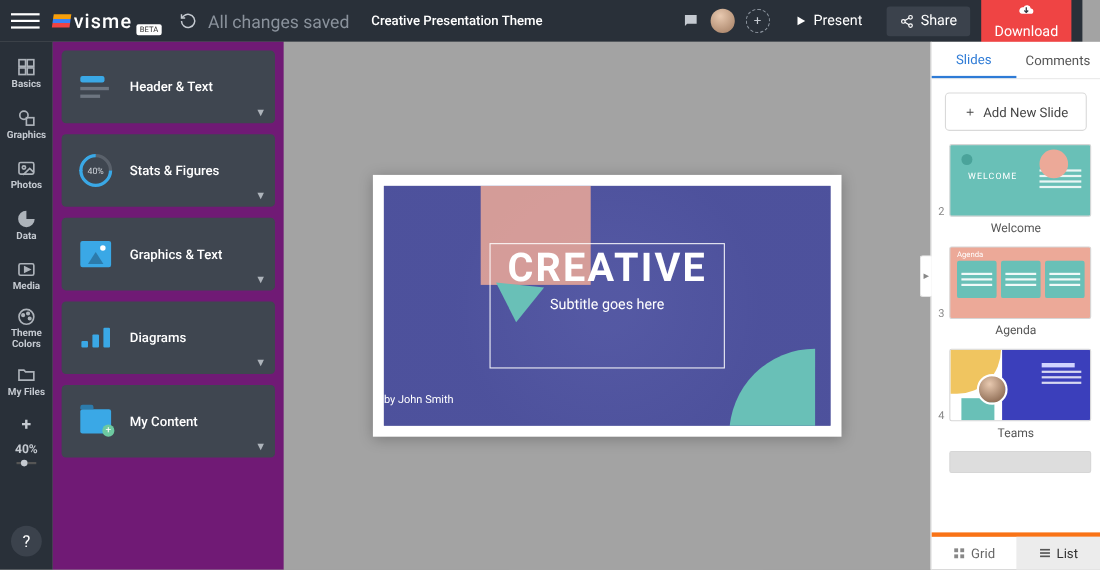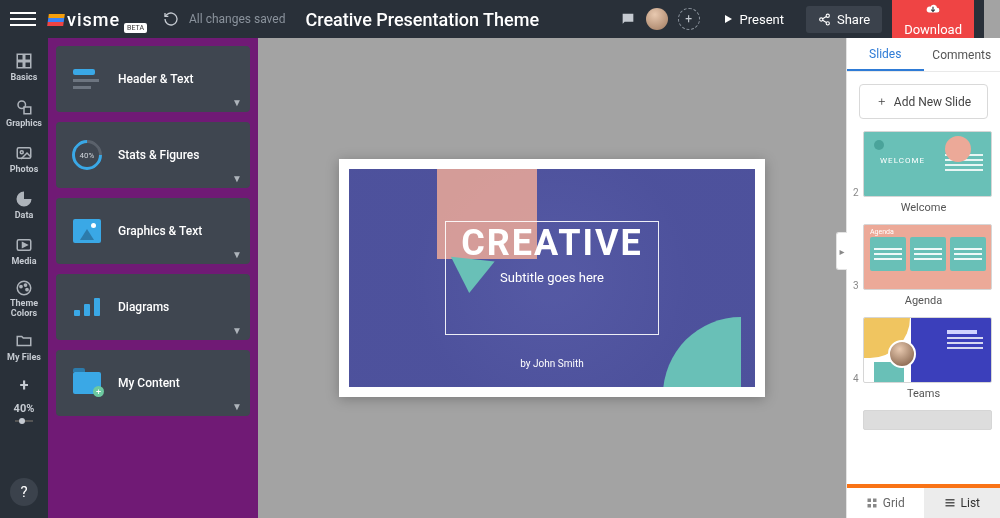--- a/index.html
+++ b/index.html
@@ -7,22 +7,22 @@
 
 
 .topbar { position: absolute; top: 0; left: 0; right: 16px; height: 38px; background: #293039; display: flex; align-items: center; color: #fff; padding: 0 10px; }
 .hamburger { width: 26px; display: flex; flex-direction: column; gap: 4px; cursor: pointer; margin-right: 12px; }
 .hamburger span { height: 2px; background: #fff; }
 .logo { display: flex; align-items: baseline; margin-right: 6px; }
 .logo-flag { width: 16px; height: 12px; background: linear-gradient(#f59e0b 33%, #3b82f6 33% 66%, #ef4444 66%); margin-right: 3px; transform: skewX(-8deg); }
 .logo-text { font-size: 18px; font-weight: 500; letter-spacing: 1px; color: #fff; }
 .logo-beta { position: relative; top:4px; font-size: 7px; background: #fff; color: #333; padding: 1px 3px; border-radius: 2px; margin-left: 4px; }
 .undo-icon { margin: 0 10px; cursor: pointer; }
-.save-status { font-size: 12px; color: #8a929c; margin-right: 20px; }
-.title { font-size: 18px; font-weight: 500; }
+.save-status { font-size: 16px; color: #8a929c; margin-right: 20px; }
+.title { font-size: 12px; font-weight: 500; }
 .topbar-right { margin-left: auto; display: flex; align-items: center; gap: 10px; }
 .icon-btn { cursor: pointer; color:#c5cad1; }
 .avatar { width: 22px; height: 22px; border-radius: 50%; background: radial-gradient(circle at 40% 30%, #e8c9b0, #a07a5f); }
 .add-circle { width: 22px; height: 22px; border-radius: 50%; border: 1px dashed #8a929c; display: flex; align-items: center; justify-content: center; font-size: 12px; color:#c5cad1; cursor: pointer; }
 .tbtn { display: flex; align-items: center; gap: 6px; padding: 6px 12px; font-size: 13px; color: #fff; cursor: pointer; border-radius: 3px; }
 .tbtn.dark { background: #3b424c; }
 .tbtn.darker { background: #ef4444; flex-direction: column; }
 
 
 .leftrail { position: absolute; top: 38px; left: 0; width: 48px; bottom: 0; background: #293039; display: flex; flex-direction: column; align-items: center; padding-top: 6px; color: #c5cad1; font-weight: bold; }
@@ -58,21 +58,21 @@
 
 .canvas { position: absolute; top: 38px; left: 258px; right: 154px; bottom: 0; background: #a3a3a3; display: flex; align-items: center; justify-content: center; }
 .slide { width: 426px; height: 238px; background: #fff; padding: 10px; position: relative; box-shadow: 0 2px 12px rgba(0,0,0,.25); }
 .slide-inner { width: 100%; height: 100%; background: linear-gradient(rgba(78,82,158,.78),rgba(78,82,158,.78)), radial-gradient(circle at 50% 50%, #6a6fb5 10%, #4b4f96 60%); position: relative; overflow: hidden; }
 .pink-square { position: absolute; top: -10px; left: 88px; width: 100px; height: 100px; background: rgba(236,169,152,.85); }
 .teal-tri { position: absolute; top: 90px; left: 100px; width: 0; height: 0; border-left: 22px solid transparent; border-right: 22px solid transparent; border-top: 34px solid #69c0b7; transform: rotate(6deg); }
 .teal-quarter { position: absolute; bottom: -8px; right: 14px; width: 78px; height: 78px; background: #69c0b7; border-radius: 78px 0 0 0; }
 .slide-frame { position: absolute; top: 52px; left: 96px; right: 96px; bottom: 52px; border: 1px solid rgba(255,255,255,.9); display: flex; flex-direction: column; align-items: center; }
 .slide-title { font-size: 36px; font-weight: 700; color: #fff; letter-spacing: 2px; }
 .slide-sub { font-size: 13px; color: #fff; margin-top: 6px; }
-.slide-by { position: absolute; bottom: 18px; width: 100%; text-align: center; font-size: 10px; color: #fff; }
+.slide-by { position: absolute; bottom: 18px; width: 100%; text-align: left; font-size: 10px; color: #fff; }
 
 
 .rightpanel { position: absolute; top: 38px; right: 0; width: 154px; bottom: 0; background: #fff; border-left: 1px solid #e3e3e3; display: flex; flex-direction: column; }
 .rtabs { display: flex; height: 34px; border-bottom: 1px solid #e9e9e9; }
 .rtab { flex: 1; display: flex; align-items: center; justify-content: center; font-size: 12px; color: #555; cursor: pointer; }
 .rtab.active { color: #2e7bd6; border-bottom: 2px solid #2e7bd6; }
 .add-slide { margin: 12px; border: 1px solid #d9d9d9; border-radius: 4px; padding: 8px 0; font-size: 12px; display: flex; align-items: center; justify-content: center; gap: 6px; cursor: pointer; color: #444; }
 .thumbs { flex: 1; overflow: hidden; padding: 0 8px; }
 .thumb-wrap { position: relative; margin-bottom: 10px; }
 .thumb-num { position: absolute; left: -2px; bottom: 16px; font-size: 10px; color: #888; }

